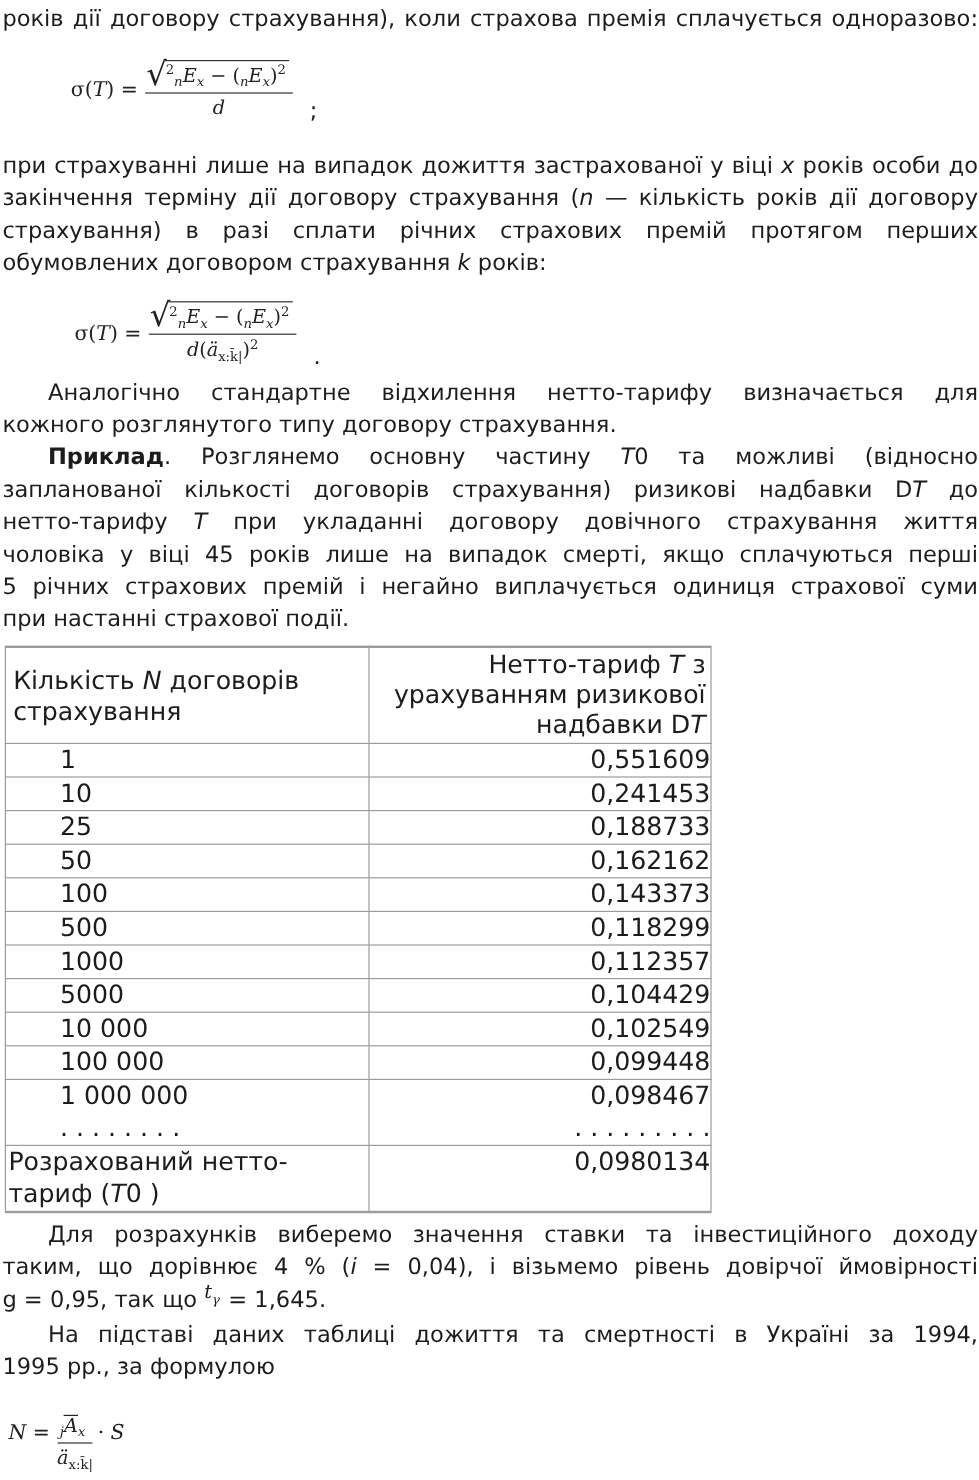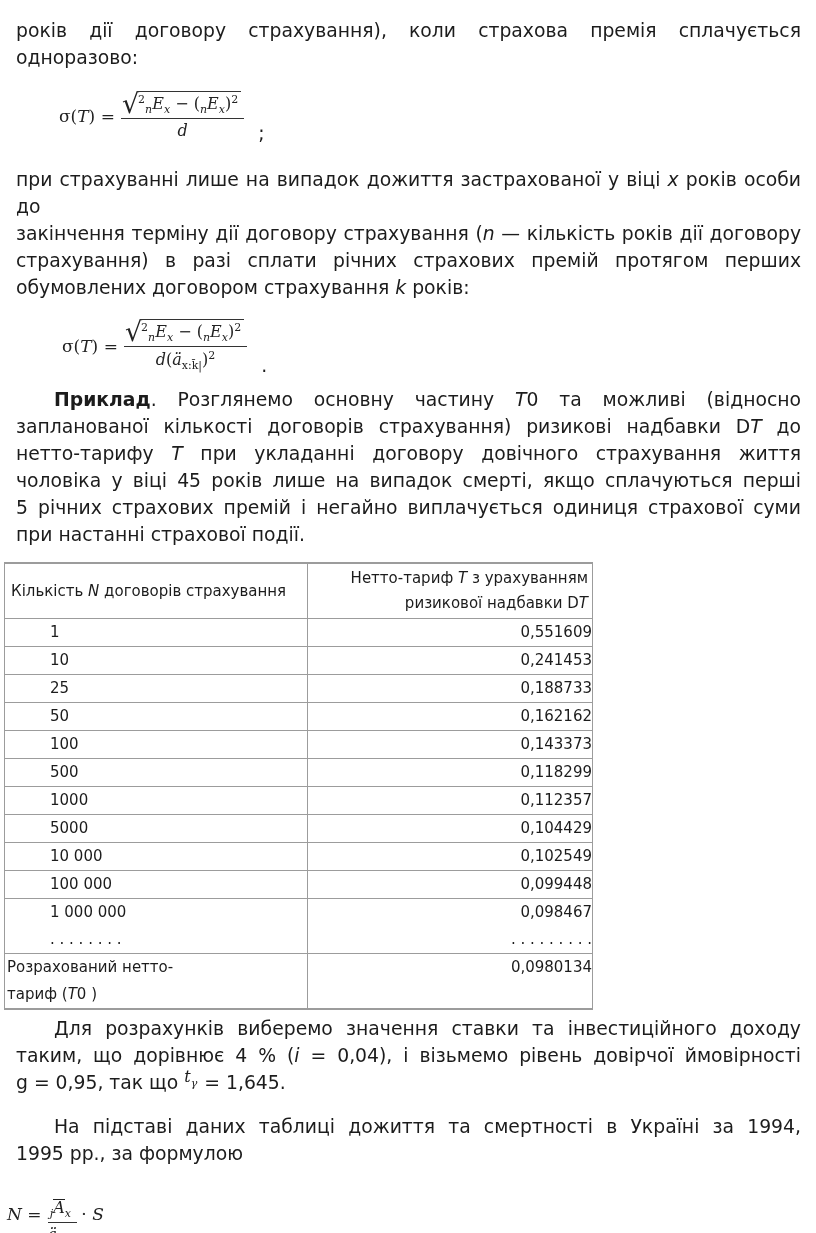--- a/index.html
+++ b/index.html
@@ -2,21 +2,21 @@
 <html><head>
 <meta charset="utf-8">
 <style>
   html,body{margin:0;padding:0;background:#ffffff;}
   body{width:816px;height:1233px;overflow:hidden;
        font-family:"DejaVu Sans","Liberation Sans",sans-serif;
        font-size:18.8px;color:#1c1c1c;}
   .page{box-sizing:border-box;width:816px;height:1233px;padding:3px 1px 0 2px;overflow:hidden;}
 
   
-  .para{margin:14px;}
+  .para{margin:0;}
   .tline{line-height:27px;text-align:justify;text-justify:inter-word;white-space:normal;}
   .tline.fill{text-align-last:justify;}
   .tline.ind{text-indent:38px;}
   .it{font-style:italic;}
   .bd{font-weight:bold;}
 
   
   .im{font-family:"DejaVu Serif","Liberation Serif",serif;font-style:italic;font-size:16px;position:relative;top:-7px;}
   .imsub{font-family:"DejaVu Serif","Liberation Serif",serif;font-style:italic;font-size:11px;position:relative;top:-2px;margin-right:1px;}
 
@@ -38,21 +38,21 @@
   .f-end{font-family:"DejaVu Sans",sans-serif;font-size:18.8px;color:#1c1c1c;
          align-self:flex-end;margin-left:14px;margin-bottom:-4px;}
 
   
   .p-endowment{margin-top:26px;}
   .p-analog{margin-top:10px;}
   .p-calc{margin-top:5px;}
 
   
   table.tariff{border-collapse:collapse;margin:8px 0 0 2px;table-layout:fixed;width:566px;
-               font-size:15px;color:#1c1c1c;}
+               font-size:21px;color:#1c1c1c;}
   table.tariff,table.tariff td,table.tariff th{border:1px solid #9c9c9c;}
   table.tariff{border-top-width:2px;border-bottom-width:2px;}
   th.c1{width:290px;text-align:left;font-weight:normal;padding:2px 6px;line-height:26px;vertical-align:middle;}
   th.c2{width:276px;text-align:right;font-weight:normal;padding:2px 4px;line-height:25px;vertical-align:middle;}
   td{padding:0;line-height:27px;vertical-align:middle;}
   td.c1{text-align:left;padding-left:45px;}
   td.c2{text-align:right;}
   td.c1.center{text-align:left;padding-left:2px;}
   td.vtop{vertical-align:top;}
 </style>
@@ -89,20 +89,24 @@
     <span class="frac">
       <span class="fnum">
         <span class="radical">√</span>
         <span class="radicand"><span class="sup">2</span><span class="it sub">n</span><span class="it">E</span><span class="it sub">x</span><span> − (</span><span class="it sub">n</span><span class="it">E</span><span class="it sub">x</span><span>)</span><span class="sup">2</span></span>
       </span>
       <span class="fden"><span class="it">d</span><span>(</span><span class="it">ä</span><span class="sub">x:k̄|</span><span>)</span><span class="sup">2</span></span>
     </span>
     <span class="f-end">.</span>
   </div>
 
+  <div class="para p-analog">
+      <div class="tline ind fill"><span>Аналогічно стандартне відхилення нетто-тарифу визначається для</span></div>
+      <div class="tline"><span>кожного розглянутого типу договору страхування.</span></div>
+    </div>
 
   <div class="para">
       <div class="tline ind fill"><span class="bd">Приклад</span><span>. Розглянемо основну частину </span><span class="it">T</span><span>0 та можливі (відносно</span></div>
       <div class="tline fill"><span>запланованої кількості договорів страхування) ризикові надбавки D</span><span class="it">T</span><span> до</span></div>
       <div class="tline fill"><span>нетто-тарифу </span><span class="it">T</span><span> при укладанні договору довічного страхування життя</span></div>
       <div class="tline fill"><span>чоловіка у віці 45 років лише на випадок смерті, якщо сплачуються перші</span></div>
       <div class="tline fill"><span>5 річних страхових премій і негайно виплачується одиниця страхової суми</span></div>
       <div class="tline"><span>при настанні страхової події.</span></div>
     </div>
 

